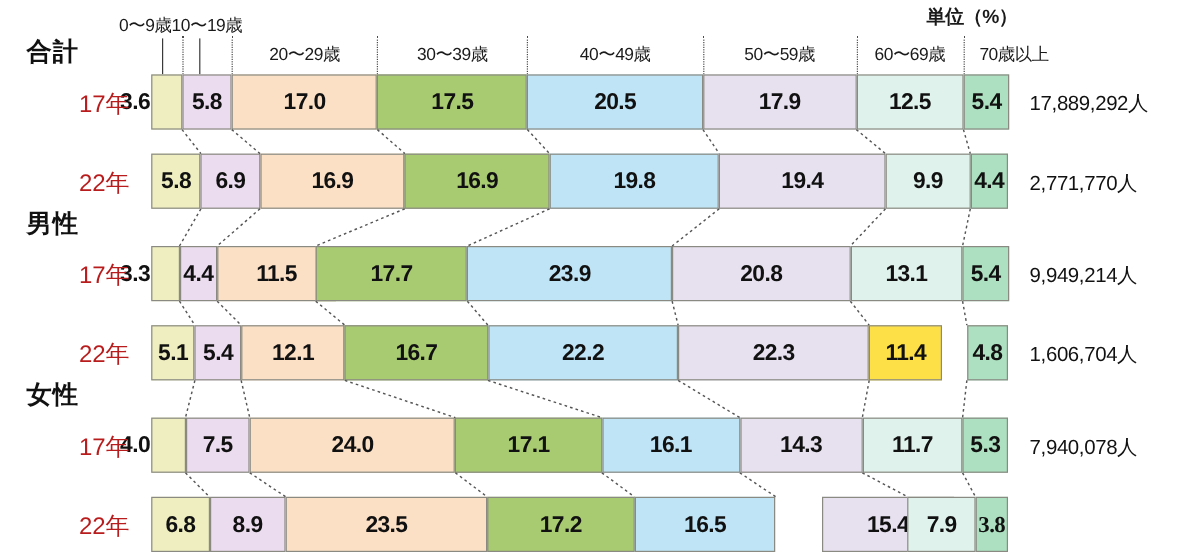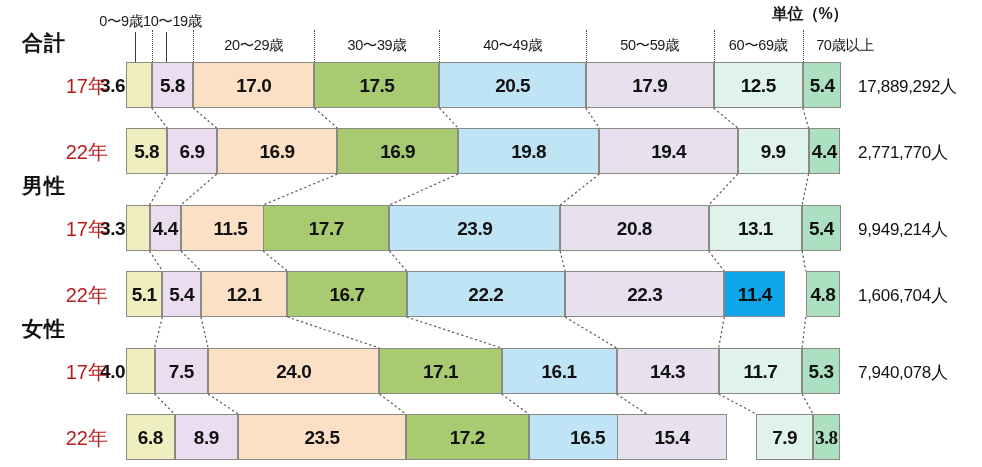--- a/index.html
+++ b/index.html
@@ -207,21 +207,21 @@
         </div>
         <div class="seg" style="left: 287.364px; width: 119.238px; background: rgb(168, 202, 112);">
           <span class="seg-val">16.7</span>
         </div>
         <div class="seg" style="left: 406.602px; width: 158.508px; background: rgb(190, 228, 246);">
           <span class="seg-val">22.2</span>
         </div>
         <div class="seg" style="left: 565.11px; width: 159.222px; background: rgb(230, 224, 239);">
           <span class="seg-val">22.3</span>
         </div>
-        <div class="seg" style="left: 724.332px; width: 61px; background: #0ea5e9; align-items: center;">
+        <div class="seg" style="left: 724.332px; width: 61px; background: #fde047; align-items: center;">
           <span class="seg-val">11.4</span>
         </div>
         <div class="seg" style="left: 805.728px; width: 34.272px; background: rgb(172, 224, 192);">
           <span class="seg-val">4.8</span>
         </div>
       </div>
       <div class="bar-row" style="left: 0px; top: 348px; width: 982px;">
         <div class="seg" style="left: 126px; width: 28.56px; background: rgb(238, 238, 192);">
           <span class="seg-val outside-left">4.0</span>
         </div>
@@ -256,21 +256,21 @@
         </div>
         <div class="seg" style="left: 238.098px; width: 167.79px; background: rgb(251, 224, 198);">
           <span class="seg-val">23.5</span>
         </div>
         <div class="seg" style="left: 405.888px; width: 122.808px; background: rgb(168, 202, 112);">
           <span class="seg-val">17.2</span>
         </div>
         <div class="seg" style="left: 528.696px; width: 117.81px; background: rgb(190, 228, 246);">
           <span class="seg-val">16.5</span>
         </div>
-        <div class="seg" style="left: 617px; width: 109.956px; background: rgb(230, 224, 239);">
+        <div class="seg" style="left: 685px; width: 109.956px; background: rgb(230, 224, 239);">
           <span class="seg-val">15.4</span>
         </div>
         <div class="seg" style="left: 756.462px; width: 56.406px; background: rgb(224, 242, 236);">
           <span class="seg-val">7.9</span>
         </div>
         <div class="seg" style="left: 812.868px; width: 27.132px; background: rgb(172, 224, 192); font-family: Liberation Serif, serif;">
           <span class="seg-val">3.8</span>
         </div>
       </div>
     </div>

